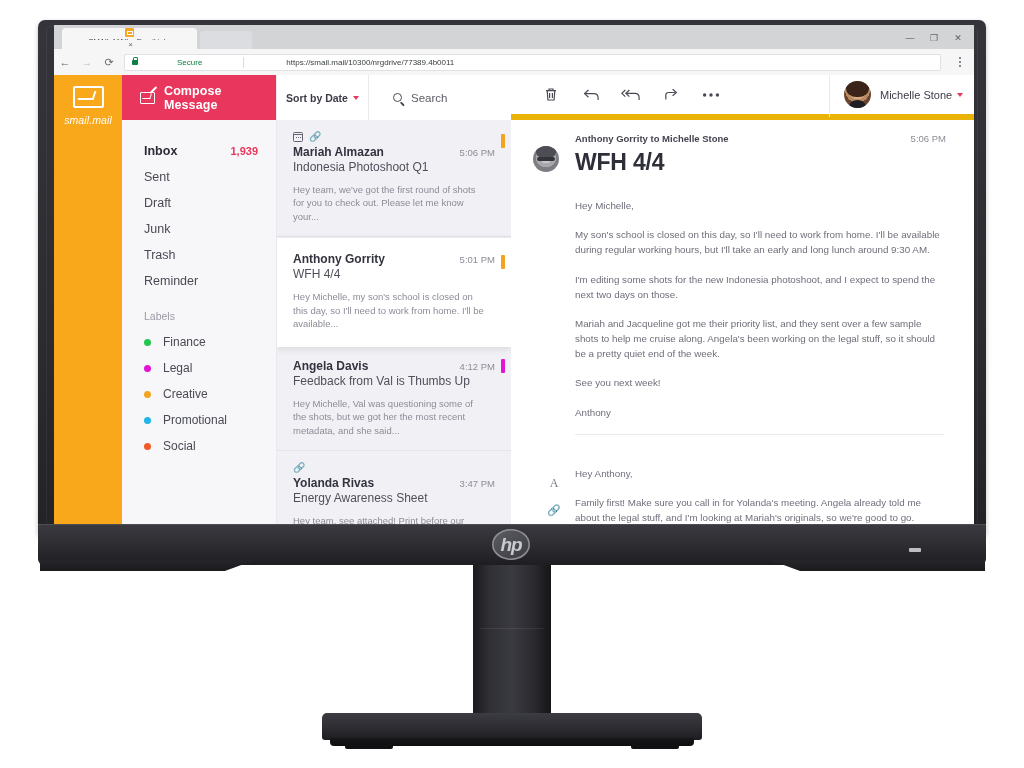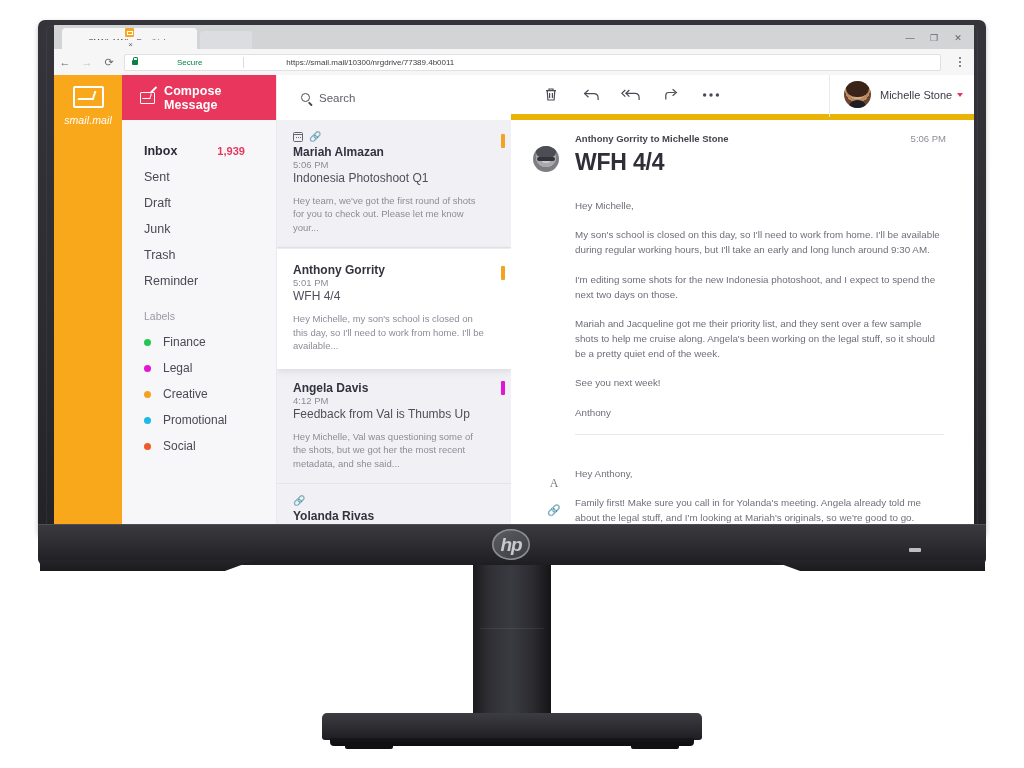--- a/index.html
+++ b/index.html
@@ -184,22 +184,22 @@
   .compose-icon:before{
     content:"";position:absolute;left:1.5px;top:1.5px;width:7px;height:4px;
     border-right:1.4px solid #fff;border-bottom:1.4px solid #fff;transform:skewX(-18deg);
   }
   .compose-icon:after{
     content:"";position:absolute;right:-4px;top:-4px;width:9px;height:2.2px;
     background:#ffffff;transform:rotate(-45deg);border-radius:1px;
   }
   .folders{padding:18px 0 0 0;}
   .folder{
-    display:flex;align-items:center;
-    padding:0 18px 0 22px;height:26px;cursor:pointer;gap:40px;
+    display:flex;align-items:center;justify-content:space-between;
+    padding:0 18px 0 22px;height:26px;cursor:pointer;
   }
   .folder span.name{font-size:12.5px;color:#4a4a55;}
   .folder.active span.name{color:#2c2c38;font-weight:bold;}
   .folder span.count{font-size:11px;color:#e8365c;font-weight:bold;}
   .labels-title{
     font-size:10.5px;color:#9a9aa6;padding:16px 0 7px 22px;
   }
   .label-row{
     display:flex;align-items:center;padding:0 0 0 22px;height:26px;cursor:pointer;
   }
@@ -257,21 +257,21 @@
     content:"";position:absolute;left:0;top:1.6px;width:100%;height:1.2px;background:#646470;
   }
   .icon-cal:after{
     content:"";position:absolute;left:1.6px;top:4.4px;width:5px;height:3px;
     border-top:1px dotted #646470;border-bottom:1px dotted #646470;
   }
   .icon-clip{
     width:10px;height:11px;position:relative;flex:0 0 auto;
     color:#646470;font-size:10px;line-height:11px;
   }
-  .msg-row1{display:flex;align-items:baseline;justify-content:space-between;flex-direction:column;}
+  .msg-row1{display:flex;align-items:baseline;justify-content:space-between;}
   .msg-from{font-size:12px;font-weight:bold;color:#33333f;}
   .msg-time{font-size:9.5px;color:#8c8c98;}
   .msg-subject{font-size:12px;color:#4f4f5b;margin-top:1px;}
   .msg-preview{
     font-size:9.5px;color:#8c8c98;line-height:1.42;margin-top:9px;
     padding-right:10px;
   }
   .msg-flag{
     position:absolute;right:6px;top:14px;width:4px;height:14px;border-radius:1px;
   }
@@ -443,20 +443,24 @@
           </div>
           <div class="label-row">
             <span class="dot" style="background:#f05a28"></span>
             <span class="name">Social</span>
           </div>
         </div>
       </div>
 
       <div class="listcol">
         <div class="listhead">
+          <div class="sortby">
+            <span>Sort by Date</span>
+            <span class="caret"></span>
+          </div>
           <div class="searchbox">
             <span class="mag"></span>
             <span>Search</span>
           </div>
         </div>
 
         <div class="msgs">
 
           <div class="msg">
             <div class="msg-icons">

